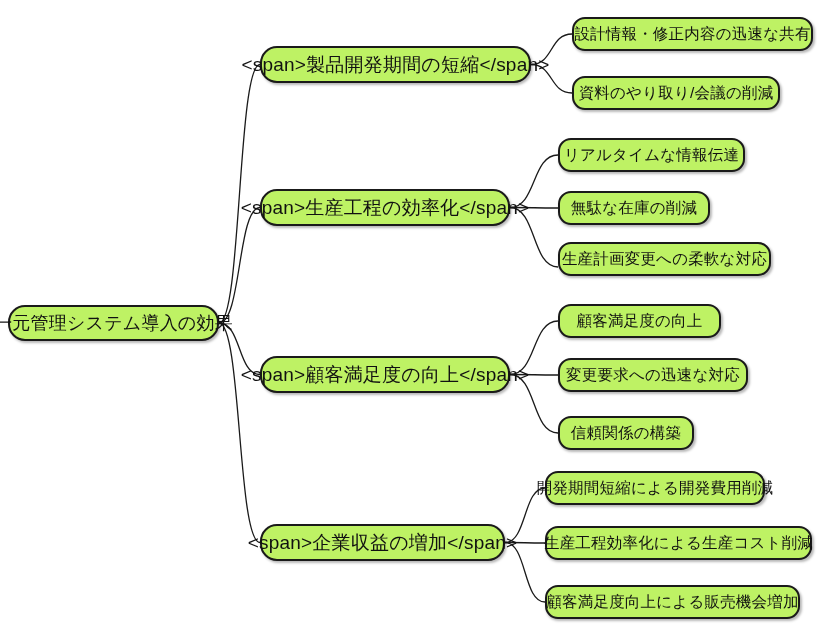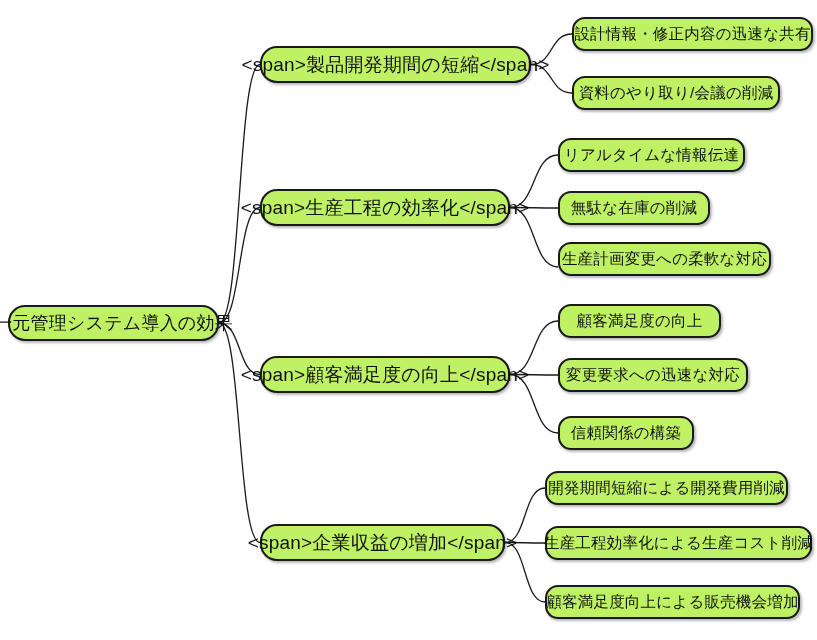--- a/index.html
+++ b/index.html
@@ -110,21 +110,21 @@
       </div>
       <div class="node node-leaf" style="left: 558px; top: 358px; width: 190px; height: 34px;">
         <span>変更要求への迅速な対応</span>
       </div>
       <div class="node node-leaf" style="left: 558px; top: 416px; width: 136px; height: 34px;">
         <span>信頼関係の構築</span>
       </div>
       <div class="node node-branch" style="left: 260px; top: 524px; width: 245px; height: 37px;">
         <span>&lt;span&gt;企業収益の増加&lt;/span&gt;</span>
       </div>
-      <div class="node node-leaf" style="left: 545px; top: 471px; width: 243px; height: 34px;">
+      <div class="node node-leaf" style="left: 545px; top: 471px; width: 220px; height: 34px;">
         <span>開発期間短縮による開発費用削減</span>
       </div>
       <div class="node node-leaf" style="left: 545px; top: 526px; width: 267px; height: 34px;">
         <span>生産工程効率化による生産コスト削減</span>
       </div>
       <div class="node node-leaf" style="left: 545px; top: 585px; width: 255px; height: 34px;">
         <span>顧客満足度向上による販売機会増加</span>
       </div>
     </div>
 </div>

